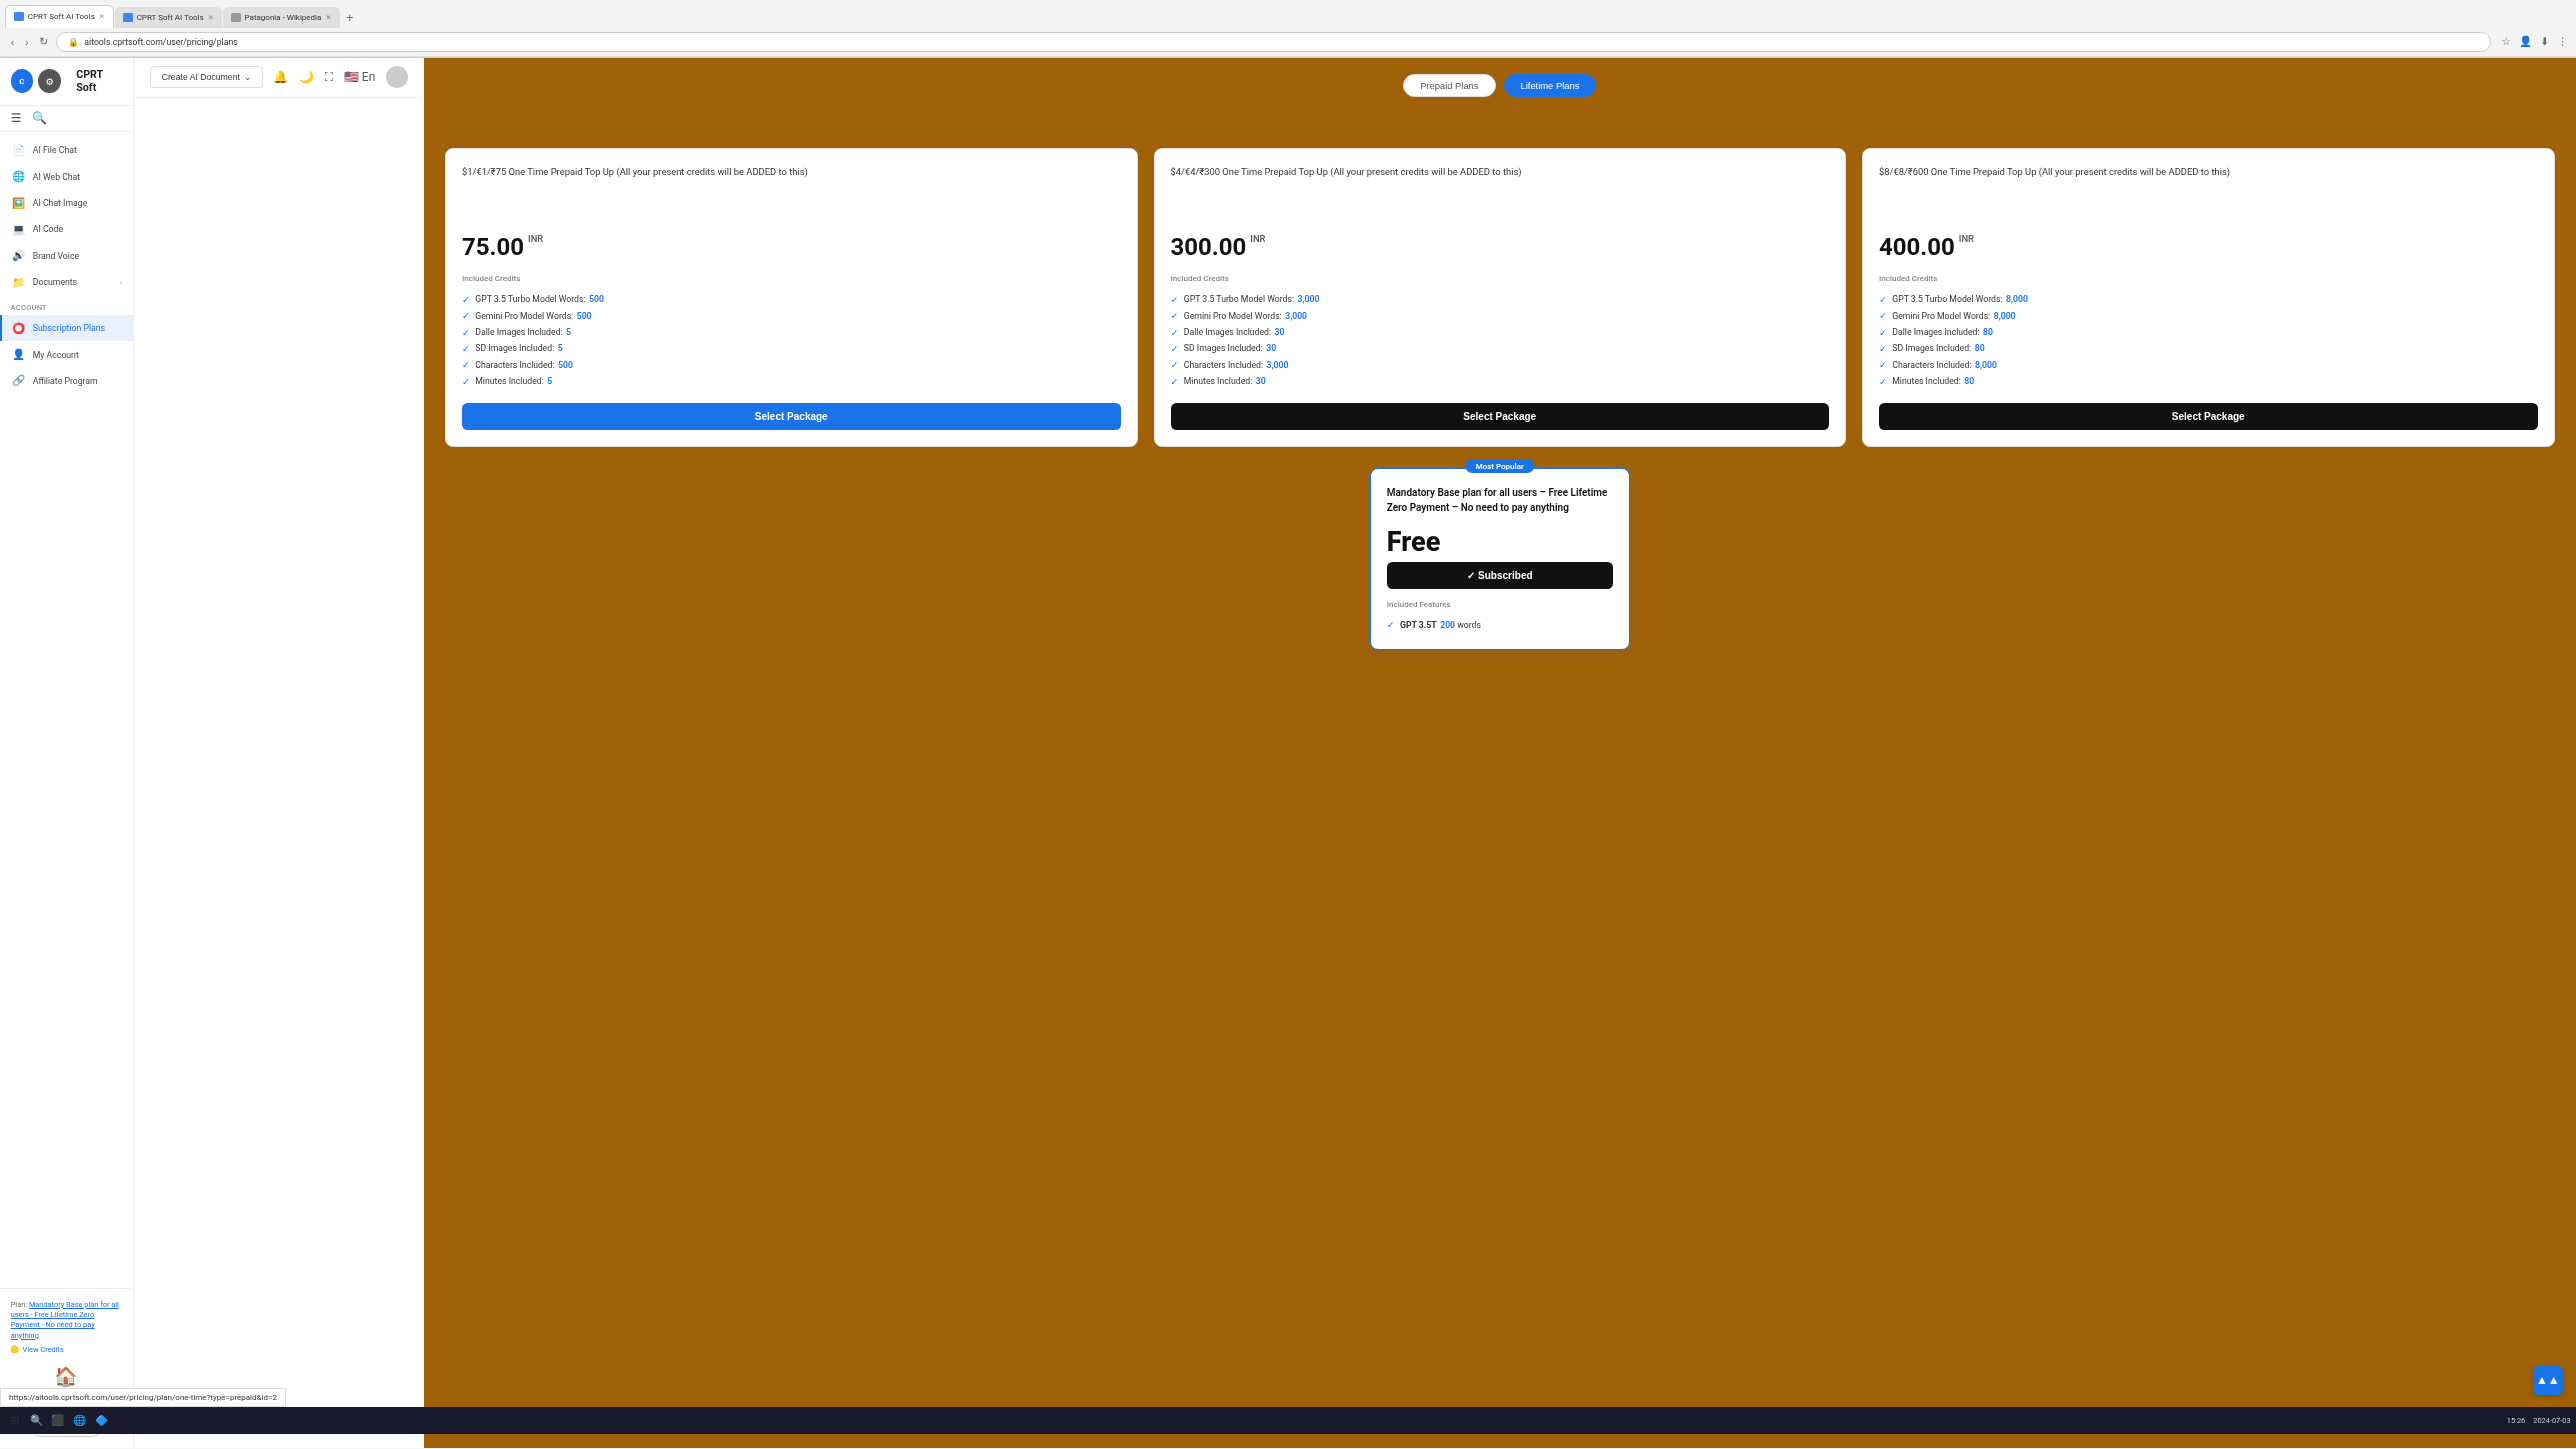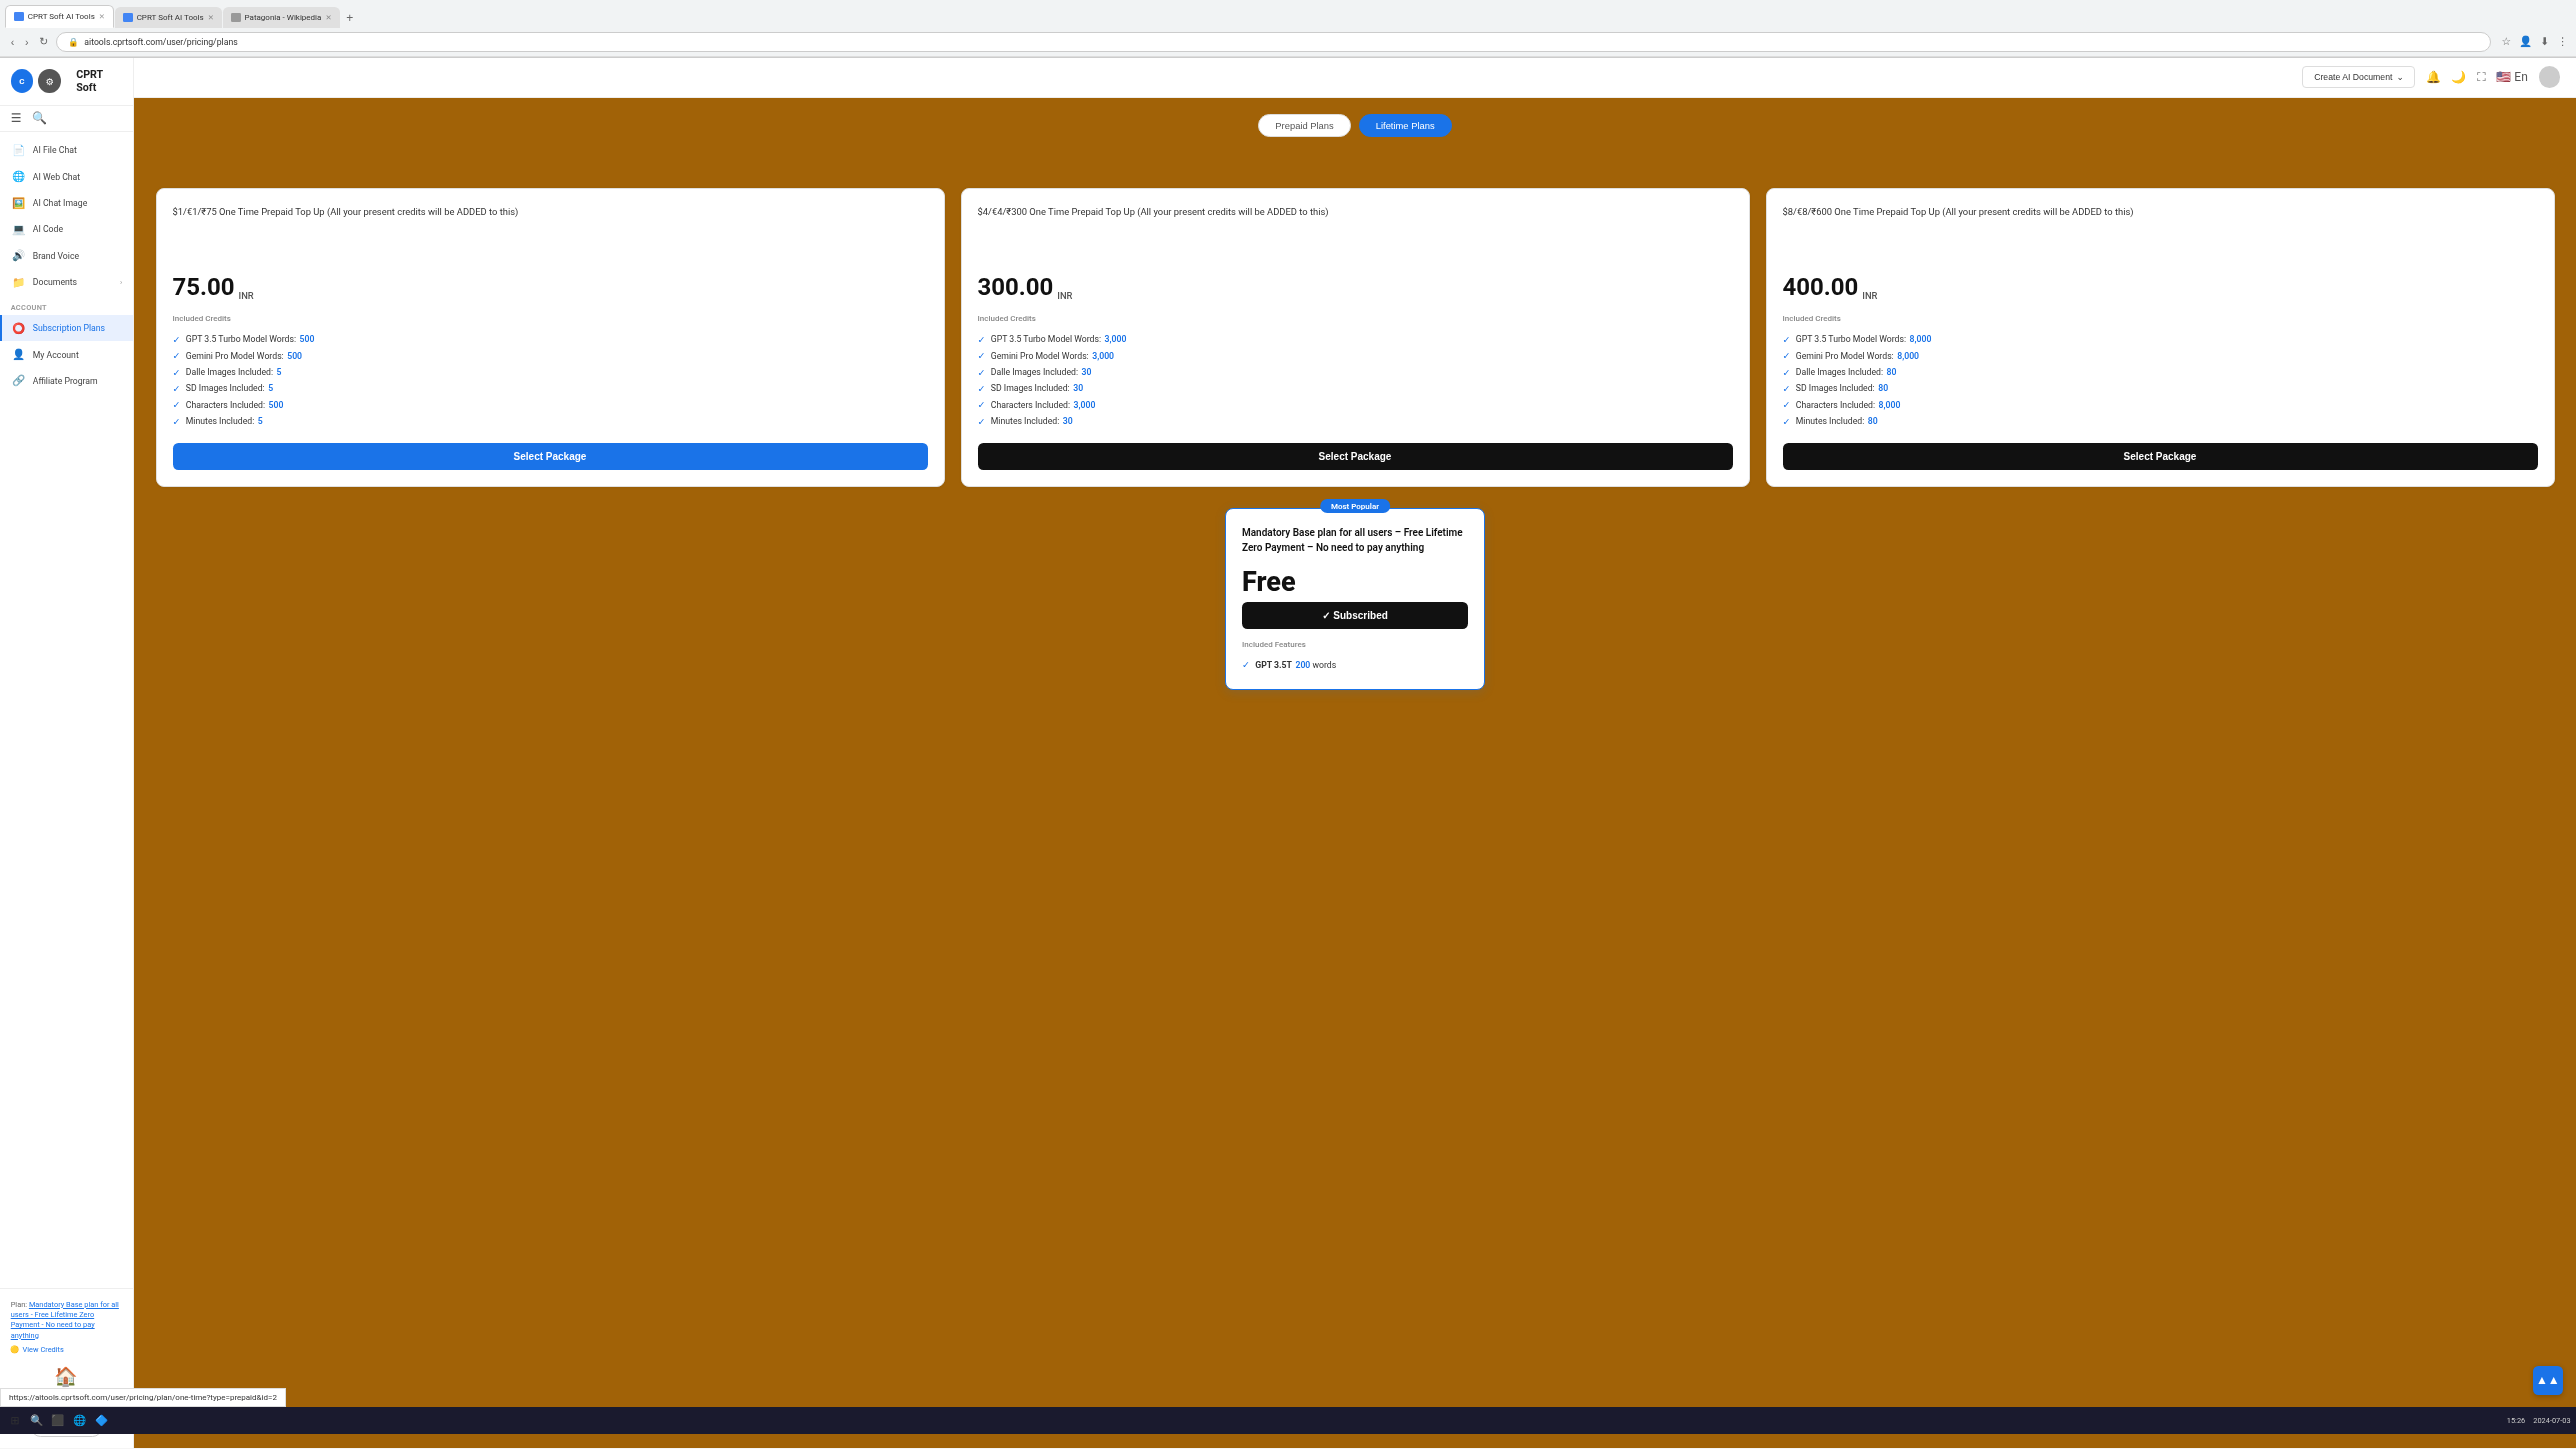--- a/index.html
+++ b/index.html
@@ -65,21 +65,21 @@
     
     .plan-toggle { display: flex; align-items: center; gap: 8px; justify-content: center; margin-bottom: 19px; }
     .plan-toggle-btn { padding: 5.4px 16px; border-radius: 13.4px; cursor: pointer; font-size: 9.4px; font-weight: 500; border: 0.7px solid #ddd; }
     .plan-toggle-btn.active { background: #1a73e8; color: #fff; border-color: #1a73e8; }
     .plan-toggle-btn.inactive { background: #fff; color: #555; }
 
     
     .pricing-grid { display: grid; grid-template-columns: repeat(3, 1fr); gap: 16px; margin-bottom: 21.5px; }
     .pricing-card { background: #fff; border-radius: 8px; padding: 16px; border: 0.7px solid #e0e0e0; box-shadow: 0 0.7px 2.7px rgba(0,0,0,0.06); margin-top: 32px; }
     .card-description { font-size: 9.4px; color: #333; line-height: 1.5; margin-bottom: 13.4px; min-height: 54px; }
-    .card-price { display: flex; align-items: flex-end; gap: 4px; margin-bottom: 13.4px; }
+    .card-price { display: flex; align-items: flex-start; gap: 4px; margin-bottom: 13.4px; }
     .price-amount { font-size: 24px; font-weight: 700; color: #111; }
     .price-currency { font-size: 9.4px; color: #555; font-weight: 500; }
     .included-label { font-size: 8px; color: #888; margin-bottom: 8px; font-weight: 500; }
     .feature-list { list-style: none; margin-bottom: 13.4px; }
     .feature-item { display: flex; align-items: center; gap: 5.4px; padding: 2.7px 0; font-size: 8.7px; color: #333; }
     .feature-check { color: #1a73e8; font-size: 9.4px; }
     .feature-value { color: #1a73e8; font-weight: 600; margin-left: 1.3px; }
     .select-btn { width: 100%; padding: 8px; border-radius: 5.4px; border: none; cursor: pointer; font-size: 10px; font-weight: 600; }
     .select-btn.primary { background: #1a73e8; color: #fff; }
     .select-btn.dark { background: #111; color: #fff; }
@@ -208,21 +208,21 @@
         <span>View Credits</span>
       </div>
       <div class="invite-section">
         <div class="invite-icon">🏠</div>
         <div class="invite-text">Invite your friends and get 20% of all their purchases</div>
         <button class="invite-btn">Invite Friends</button>
       </div>
     </div>
   </div>
 
-  <div style="flex:1; display:flex; flex-direction:column; overflow:hidden;">
+  <div style="flex:1; display:flex; flex-direction:row; overflow:hidden;">
 
     <div class="app-header">
       <div class="app-header-left"></div>
       <div class="app-header-right">
         <button class="create-ai-doc-btn">
           <span>Create AI Document</span>
           <span>⌄</span>
         </button>
         <span class="header-action-icon">🔔</span>
         <span class="header-action-icon">🌙</span>

